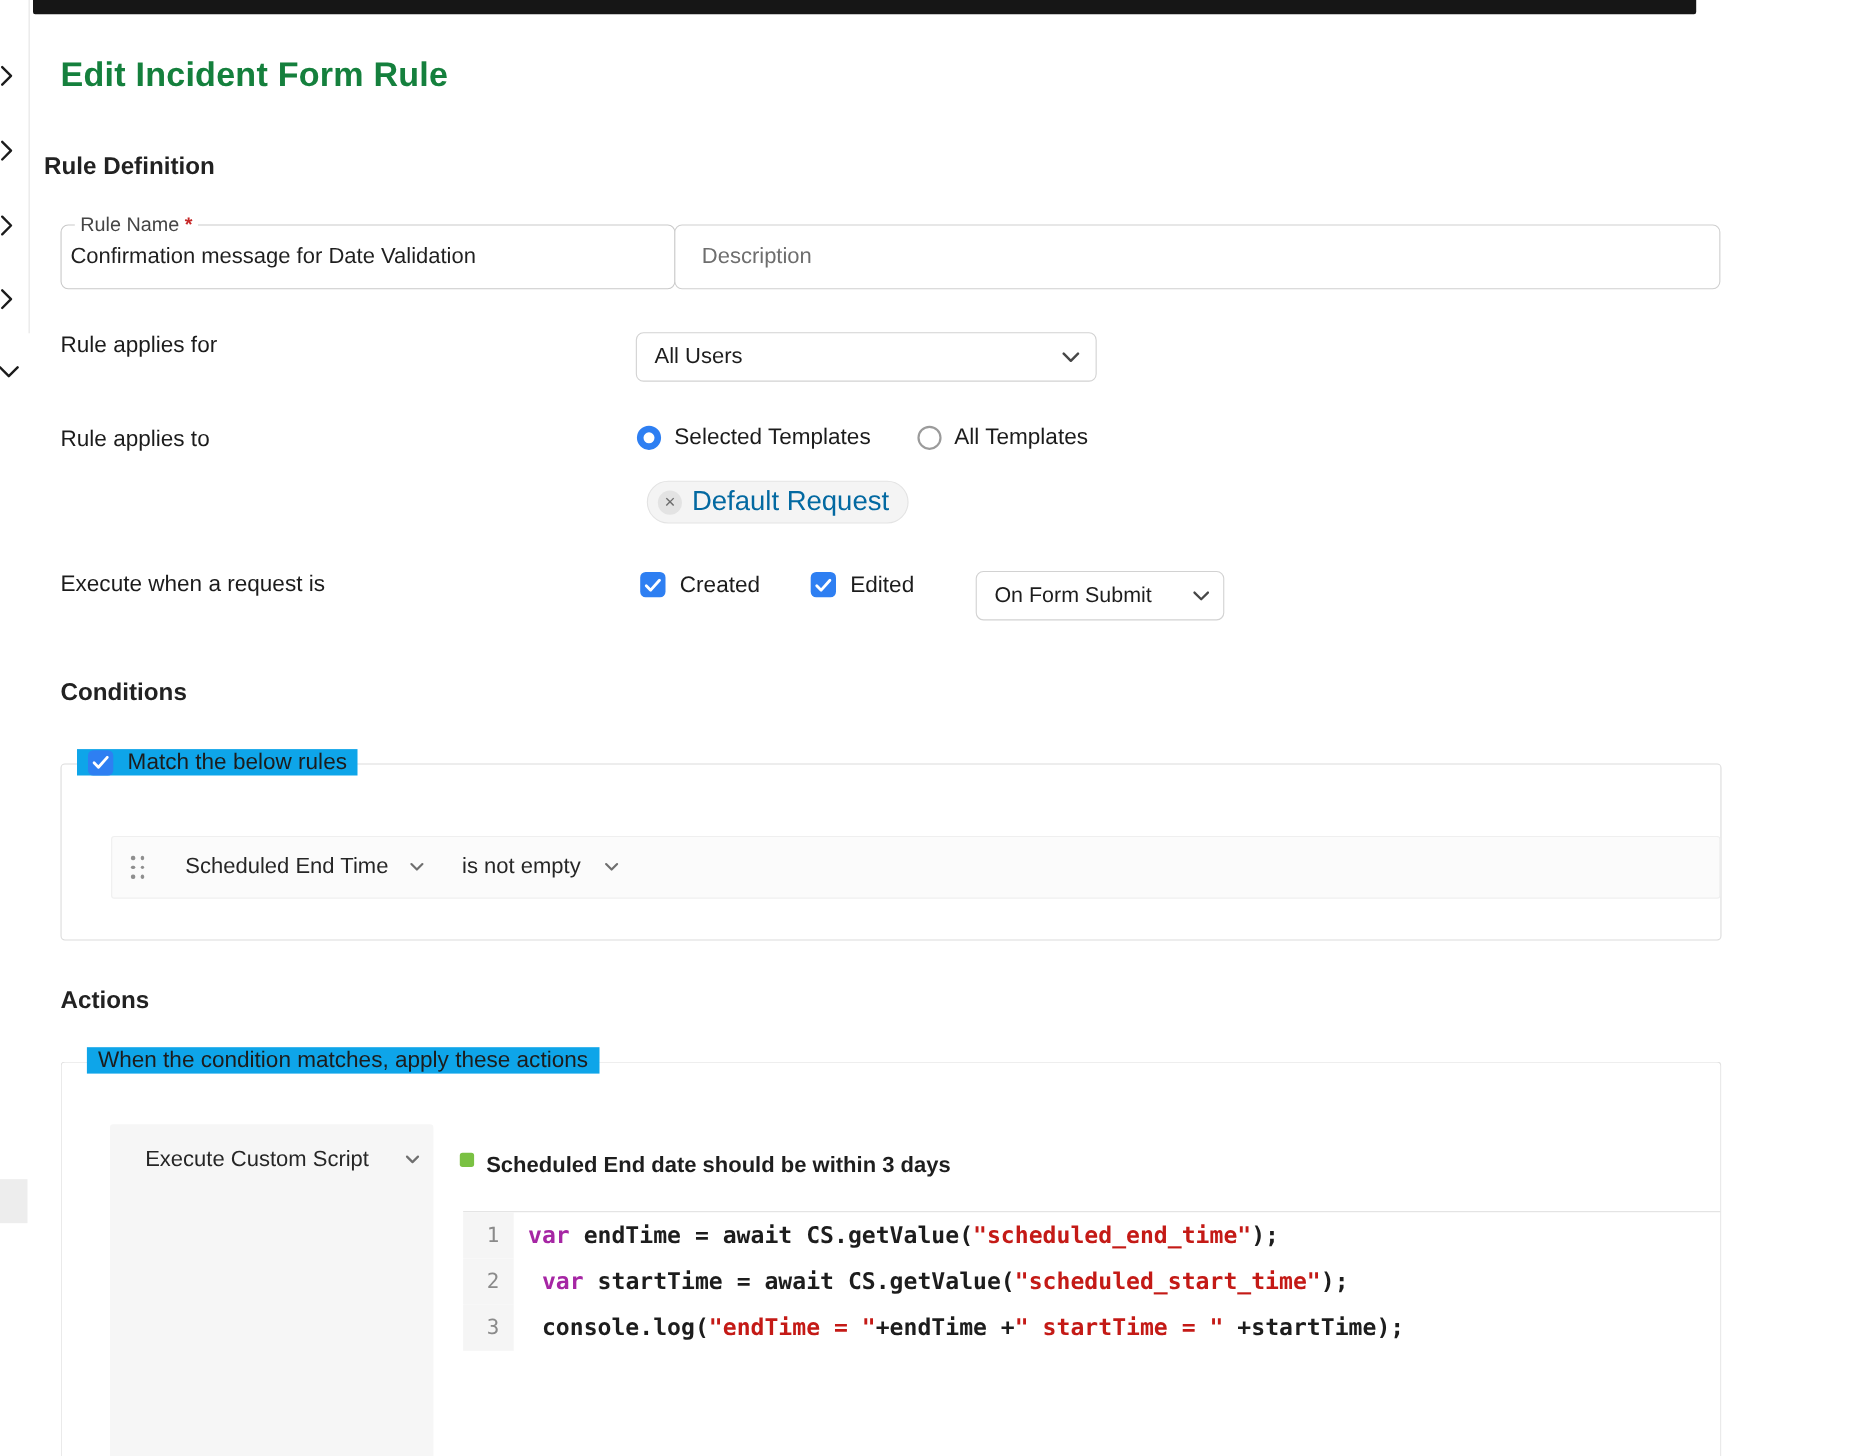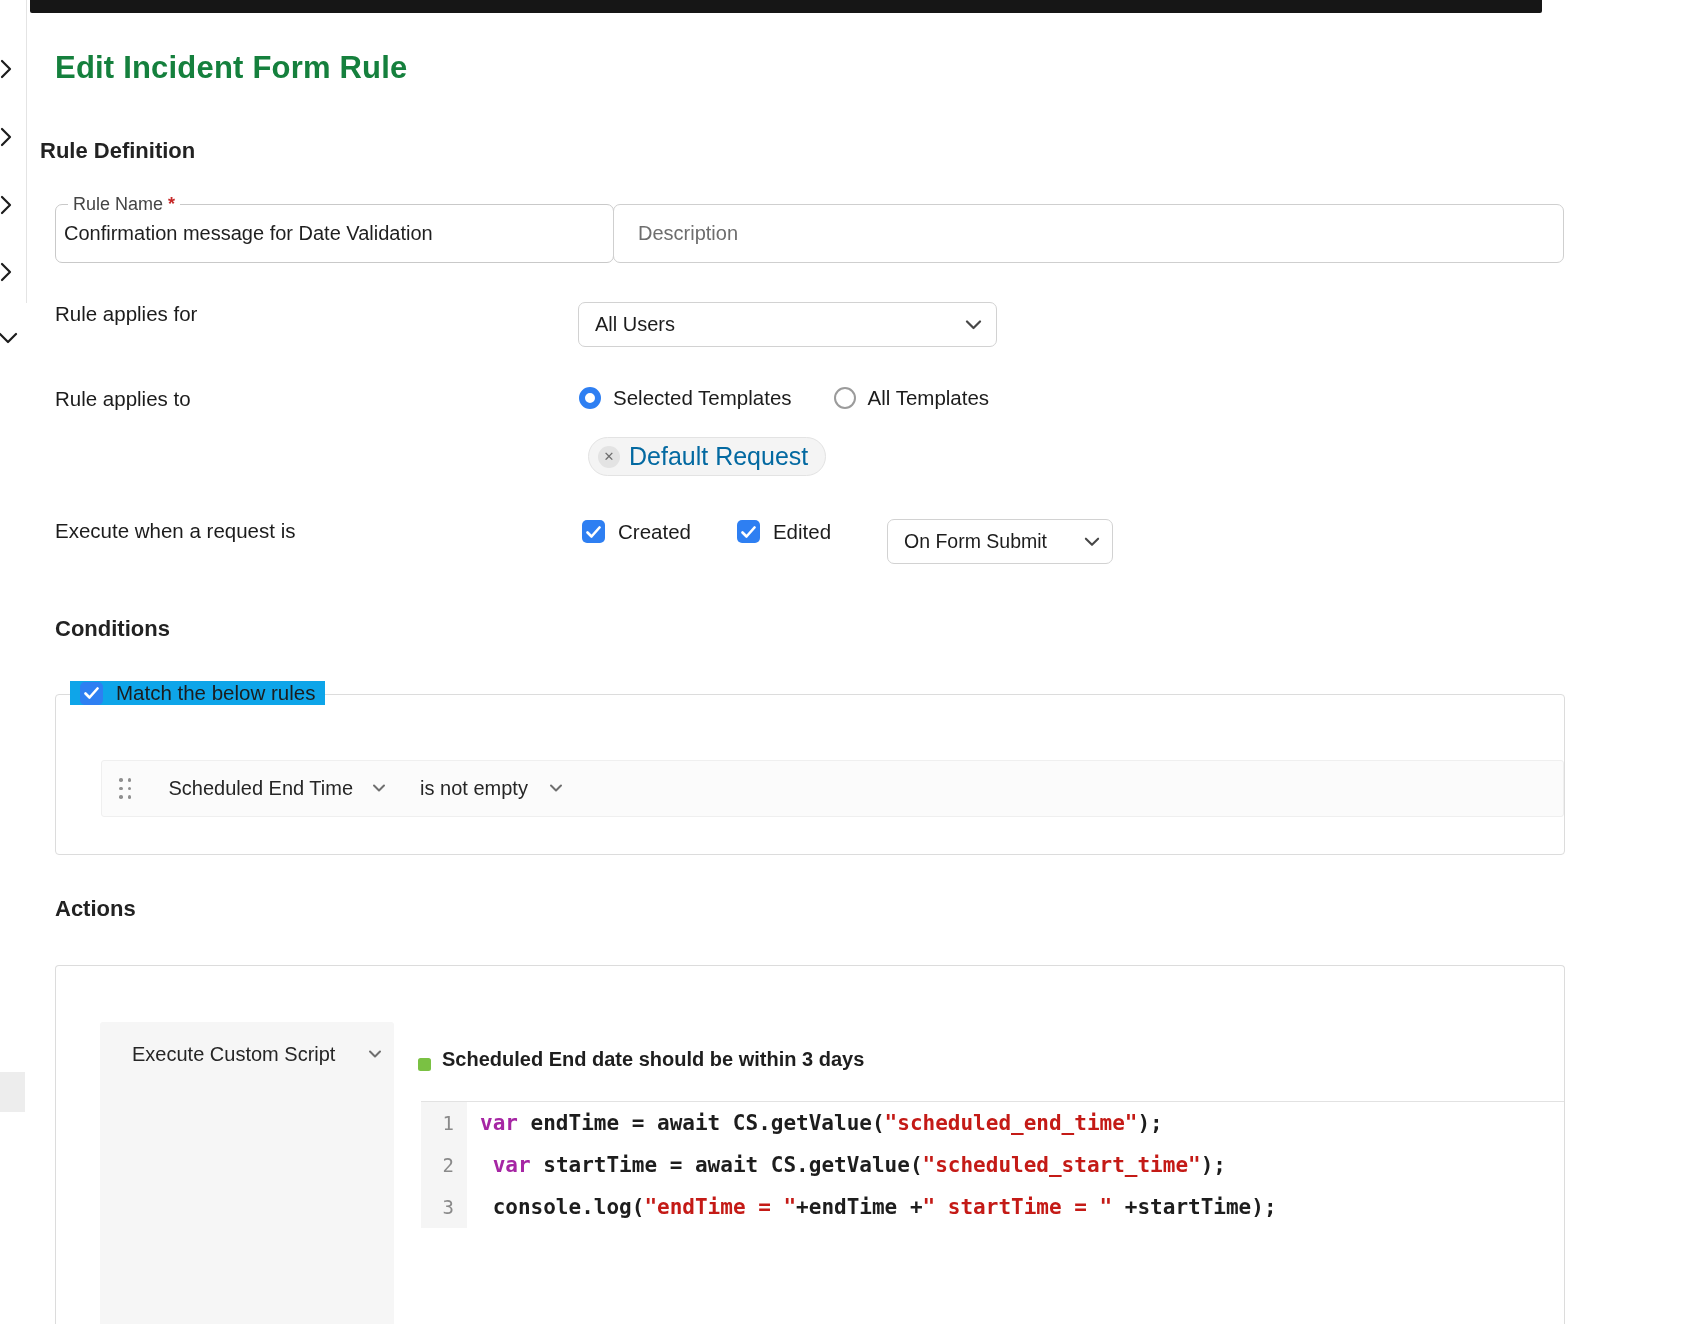--- a/index.html
+++ b/index.html
@@ -82,21 +82,21 @@
   .sel-op{margin-left:34px;gap:21px}
 
   .act-box{left:55px;top:965px;width:1510px;height:359px;border:1px solid #dcdcdc;
            border-bottom:0;border-radius:4px 4px 0 0}
   .act-legend{top:-14px;left:23px;padding:0 10px}
   .script-panel{position:absolute;left:44px;top:56px;width:294px;bottom:0;background:#f6f6f6;
            border-radius:3px 3px 0 0}
   .panel-head{display:flex;align-items:center;justify-content:space-between;cursor:pointer;
            padding:21px 12px 0 32px;font-size:20px;color:#262626}
   .script-area{position:absolute;left:343px;right:0;top:56px;bottom:0}
-  .script-head{display:flex;align-items:flex-end;gap:11px;margin:26px 0 4px 19px}
+  .script-head{display:flex;align-items:flex-start;gap:11px;margin:26px 0 4px 19px}
   .sq{width:13px;height:13px;border-radius:2.5px;background:var(--script-marker-green)}
   .script-title{font-size:20px;font-weight:700;color:#1e1e1e}
   .code{position:absolute;left:22px;right:0;top:79px;border-top:1px solid #e2e2e2;
         font-family:"DejaVu Sans Mono",monospace;cursor:text}
   .cline{display:flex;align-items:center;height:42px}
   .gut{width:46px;align-self:stretch;display:flex;align-items:center;justify-content:flex-end;
        padding-right:13px;background:#f5f5f5;color:#8a8a8a;font-size:19px}
   .ctext{padding-left:13px;font-size:21px;font-weight:700;white-space:pre;color:#1d1d1d}
   .tok{white-space:pre}
   .tok.kw{color:var(--code-keyword)}
@@ -247,20 +247,23 @@
             <path d="M2 1.5 L7 6.5 L12 1.5" fill="none" stroke="#6f6f6f" stroke-width="2" stroke-linecap="round" stroke-linejoin="round"></path>
           </svg>
         </span>
     </span>
   </div>
 </div>
 
 <h2 class="abs h2 h-actions">Actions</h2>
 
 <div class="abs act-box">
+  <div class="legend act-legend">
+    <span>When the condition matches, apply these actions</span>
+  </div>
 
   <div class="script-panel">
     <div class="panel-head">
       <span>Execute Custom Script</span>
       <span class="chev">
           <svg width="14" height="9" viewBox="0 0 14 9">
             <path d="M2 1.5 L7 6.5 L12 1.5" fill="none" stroke="#6f6f6f" stroke-width="2" stroke-linecap="round" stroke-linejoin="round"></path>
           </svg>
         </span>
     </div>

